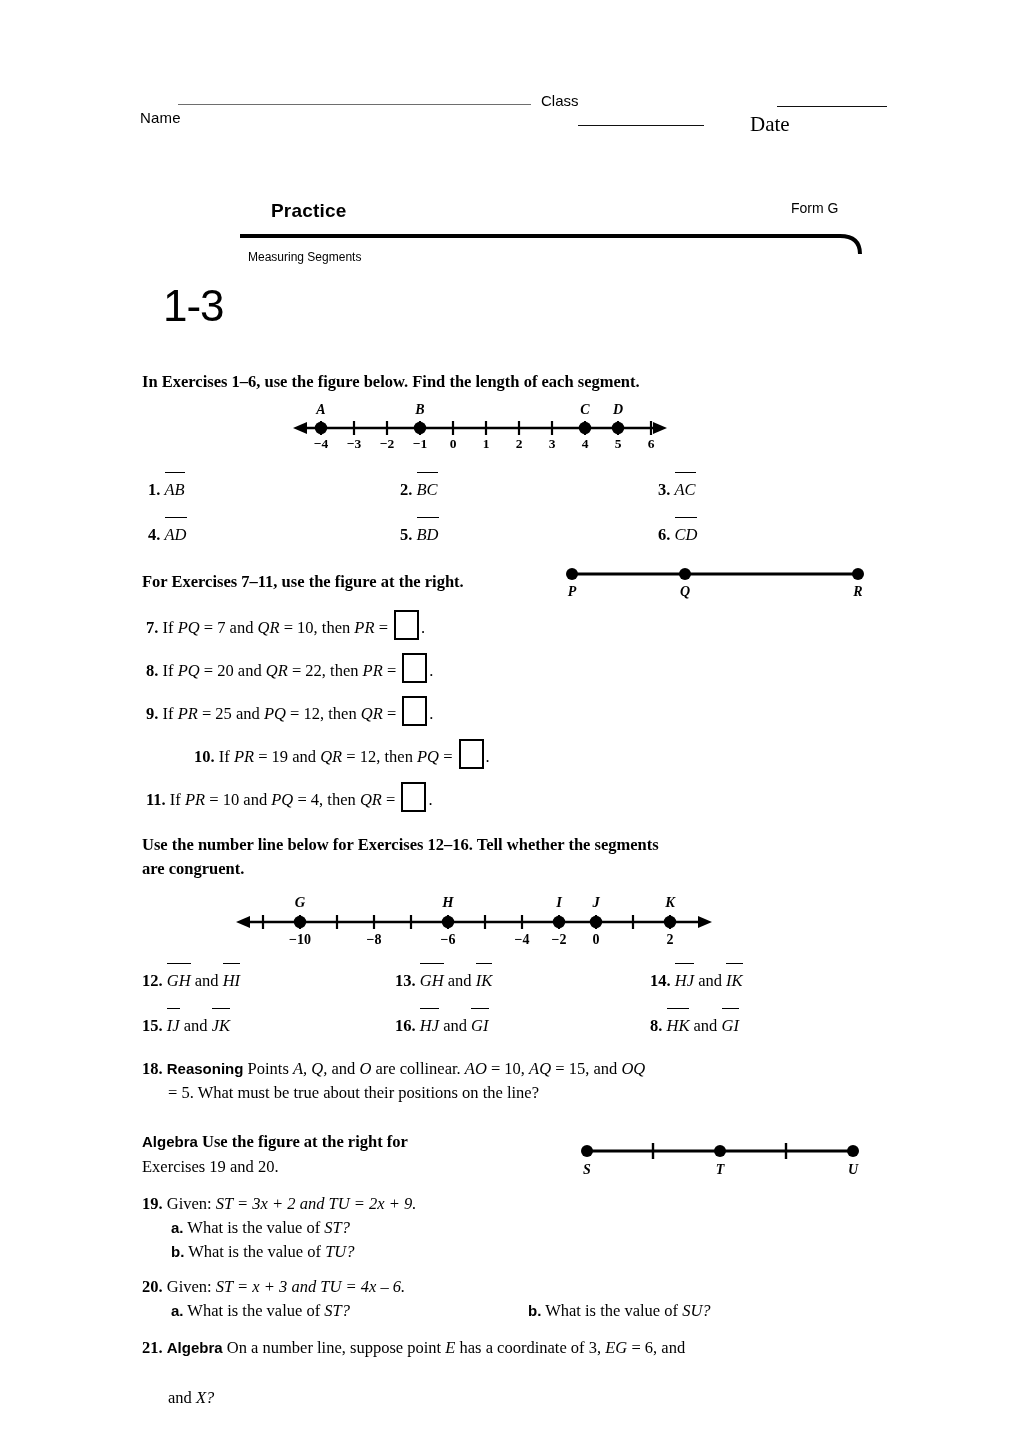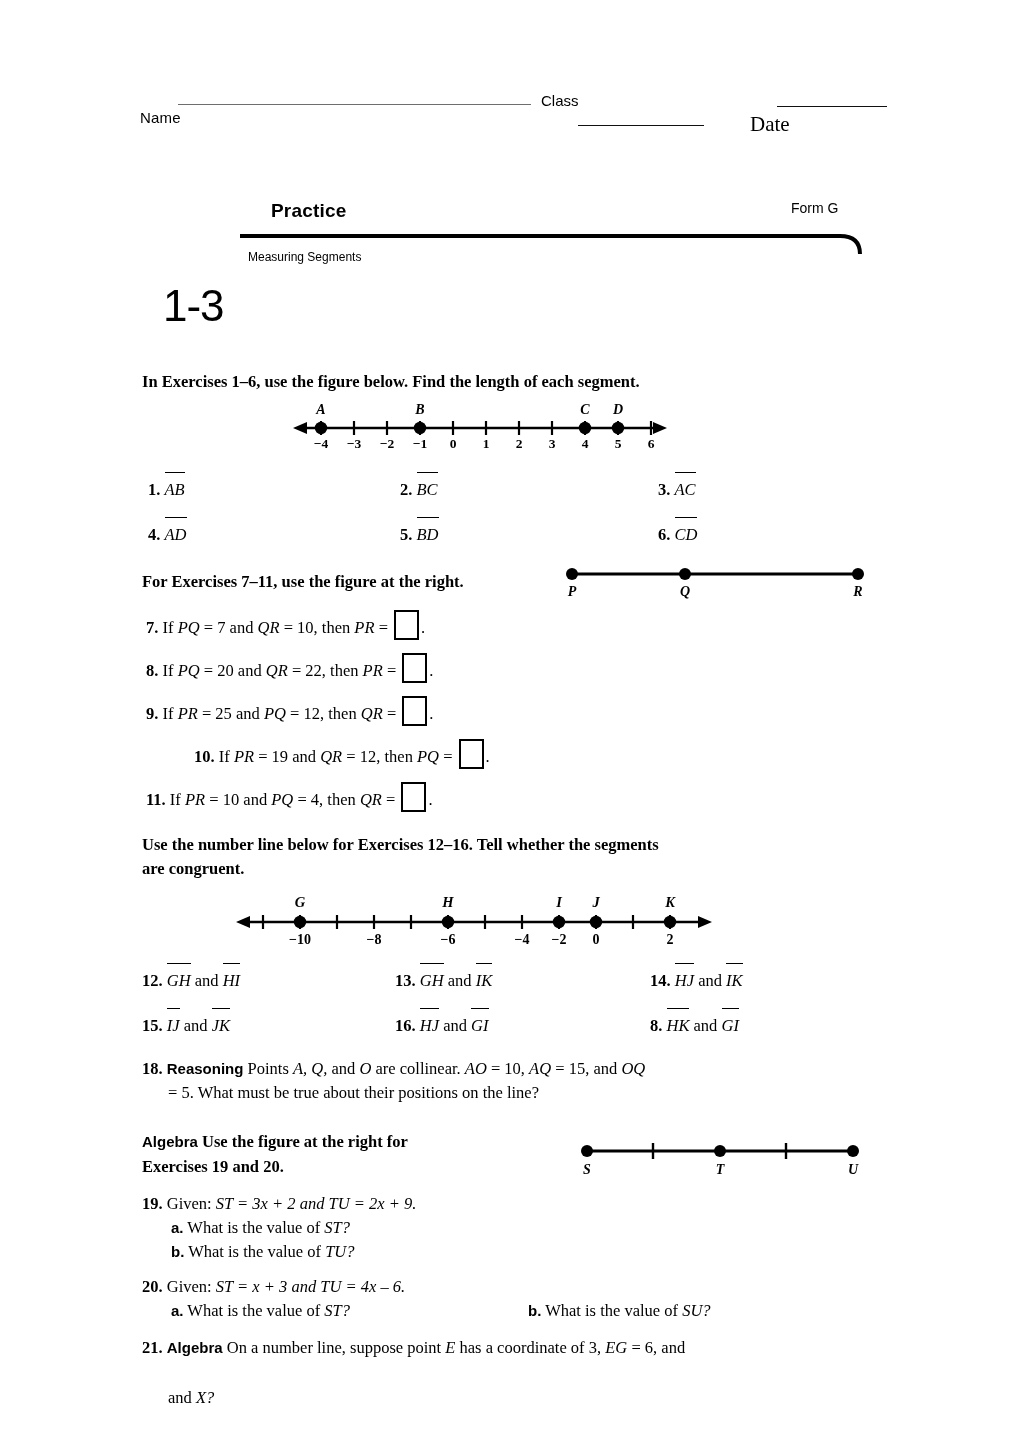--- a/index.html
+++ b/index.html
@@ -330,21 +330,21 @@
   <div class="ex" style="left:142px; top:1057px;">
     <span class="num">18.</span>
     <span class="sans-b">Reasoning</span><span> Points </span><span class="it">A, Q,</span><span> and </span><span class="it">O</span><span> are collinear. </span><span class="it">AO</span><span> = 10, </span><span class="it">AQ</span><span> = 15, and </span><span class="it">OQ</span>
   </div>
   <div class="ex" style="left:168px; top:1081px;">= 5. What must be true about their positions on the line?</div>
 
   <div class="ex" style="left:142px; top:1130px;">
     <span class="sans-b">Algebra</span>
     <span style="font-weight:bold;">Use the figure at the right for</span>
   </div>
-  <div class="ex" style="left:142px; top:1155px; font-weight:bold;">Exercises 19 and 20.</div>
+  <div class="ex" style="left:142px; top:1155px; font-weight:normal;">Exercises 19 and 20.</div>
 
   <div class="fig" style="left:575px; top:1138px;">
     <svg width="290" height="46" viewBox="0 0 290 46">
       <line x1="12" y1="13" x2="278" y2="13" stroke="#000" stroke-width="3"></line>
       <circle cx="12" cy="13" r="6" fill="#000"></circle>
       <circle cx="145" cy="13" r="6" fill="#000"></circle>
       <circle cx="278" cy="13" r="6" fill="#000"></circle>
 
       <line x1="78" y1="5" x2="78" y2="21" stroke="#000" stroke-width="2.4"></line>
       <line x1="211" y1="5" x2="211" y2="21" stroke="#000" stroke-width="2.4"></line>

